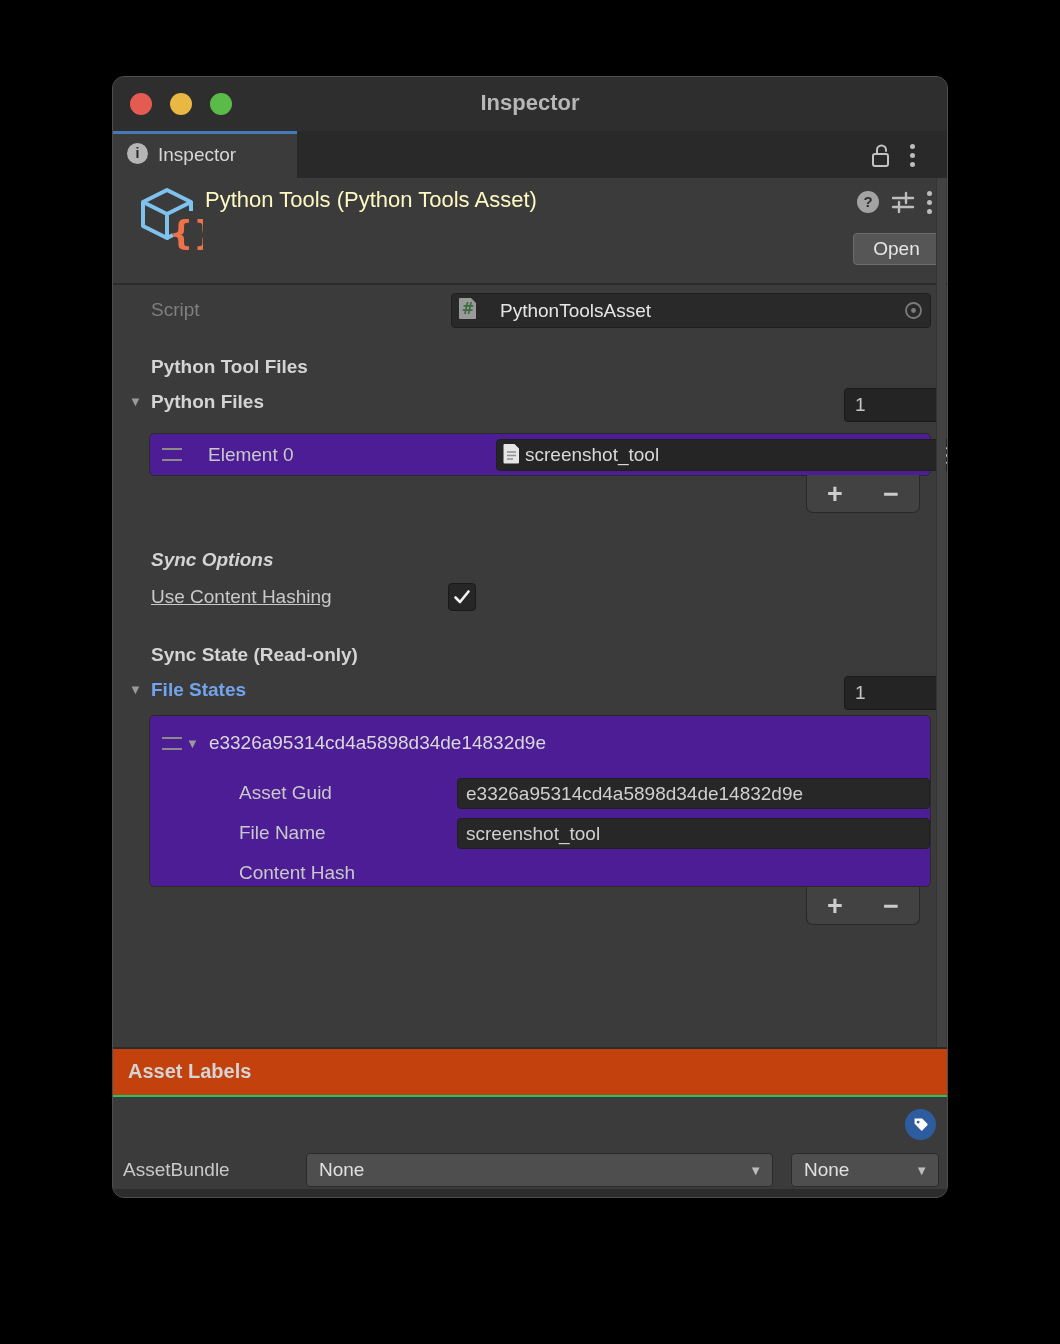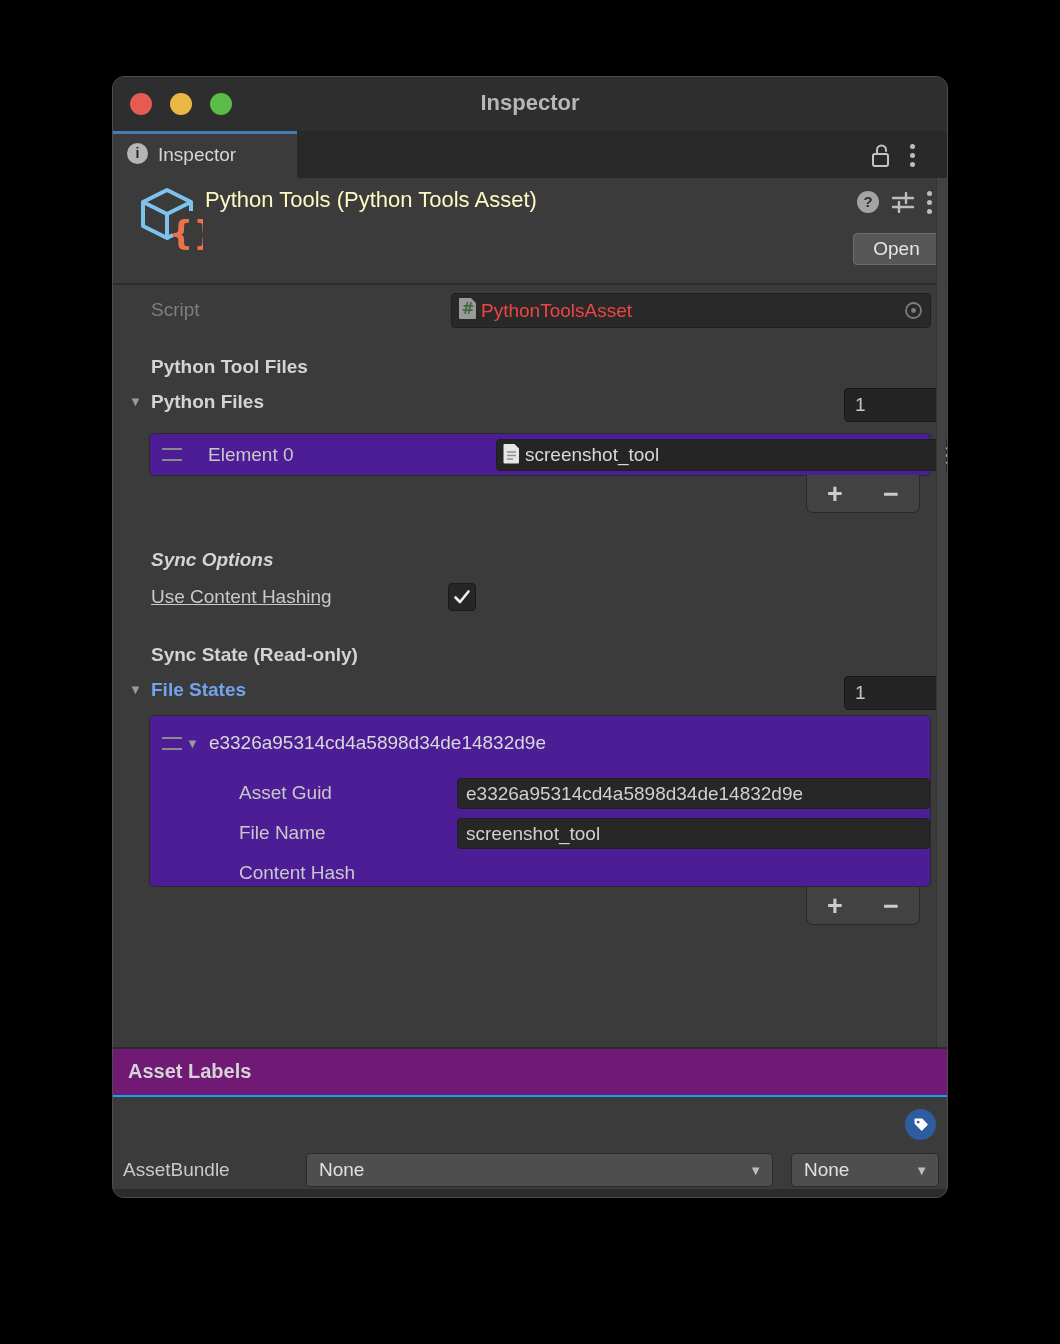--- a/index.html
+++ b/index.html
@@ -51,22 +51,22 @@
     border-top:none;border-radius:0 0 7px 7px;box-sizing:border-box;display:flex;align-items:center;
     justify-content:space-around;}
   .pm-btn{color:#cccccc;font-size:27px;font-weight:bold;line-height:30px;}
   .handle{width:20px;height:9px;border-top:2px solid #8b8b8b;border-bottom:2px solid #8b8b8b;}
   
   .checkbox{position:absolute;width:28px;height:28px;background:#262626;border:1px solid #191919;
     border-radius:4px;box-sizing:border-box;display:flex;align-items:center;justify-content:center;}
   
   .doc-icon{display:inline-block;flex:none;}
   
-  .al-bar{position:absolute;left:0;top:970px;width:100%;height:50px;background:#701a75;
-    border-top:2px solid #2b2b2b;border-bottom:2px solid #0ea5e9;box-sizing:border-box;}
+  .al-bar{position:absolute;left:0;top:970px;width:100%;height:50px;background:#c2410c;
+    border-top:2px solid #2b2b2b;border-bottom:2px solid #22c55e;box-sizing:border-box;}
   .tag-btn{position:absolute;left:792px;top:1032px;width:31px;height:31px;border-radius:50%;
     background:#2e5d9f;display:flex;align-items:center;justify-content:center;}
   .dropdown{position:absolute;height:34px;background:#4e4e4e;border:1px solid #2b2b2b;border-radius:4px;
     box-sizing:border-box;display:flex;align-items:center;color:#e0e0e0;font-size:19px;}
   .dd-arrow{margin-left:auto;margin-right:10px;font-size:13px;color:#bdbdbd;}
   .bottom-strip{position:absolute;left:0;top:1112px;width:100%;height:10px;background:#2c2c2c;}
   .scroll-strip{position:absolute;right:1px;top:101px;width:9px;height:869px;background:#424242;
     border-left:1px solid #343434;}
 </style>
 </head>
@@ -132,21 +132,21 @@
   <div class="divider" style="top:206px;"></div>
 
   <div class="lbl dim" style="left:38px;top:222px;">Script</div>
   <div class="field" style="left:338px;top:216px;width:480px;height:35px;">
     <span class="doc-icon" style="margin-left:6px;">
       <svg width="20" height="23" viewBox="0 0 20 23">
         <path d="M2 1 h11 l5 5 v15 a1 1 0 0 1 -1 1 h-15 a1 1 0 0 1 -1 -1 v-19 a1 1 0 0 1 1 -1 z" fill="#9a9a9a"></path>
         <text x="10" y="17" font-size="15" font-weight="bold" fill="#3e6b3e" text-anchor="middle" font-family="'DejaVu Sans',sans-serif">#</text>
       </svg>
     </span>
-    <span class="ftext" style="color:#ef4444;margin-left:3px;">PythonToolsAsset</span>
+    <span class="ftext" style="color:#e5e5e5;margin-left:22px;">PythonToolsAsset</span>
     <span class="picker">
       <svg width="19" height="19" viewBox="0 0 19 19">
         <circle cx="9.5" cy="9.5" r="7.5" fill="none" stroke="#7c7c7c" stroke-width="1.8"></circle>
         <circle cx="9.5" cy="9.5" r="2.4" fill="#7c7c7c"></circle>
       </svg>
     </span>
   </div>
 
   <div class="lbl bold" style="left:38px;top:279px;">Python Tool Files</div>
   <div class="fold" style="left:16px;top:317px;">▼</div>

